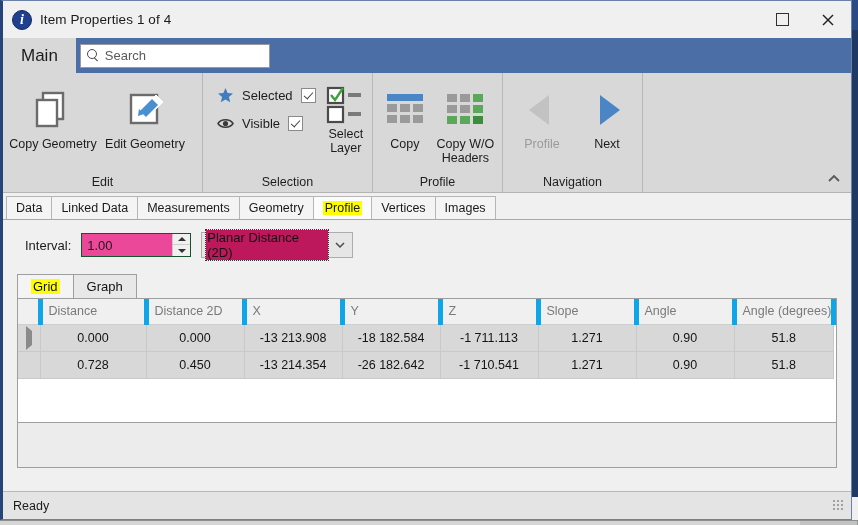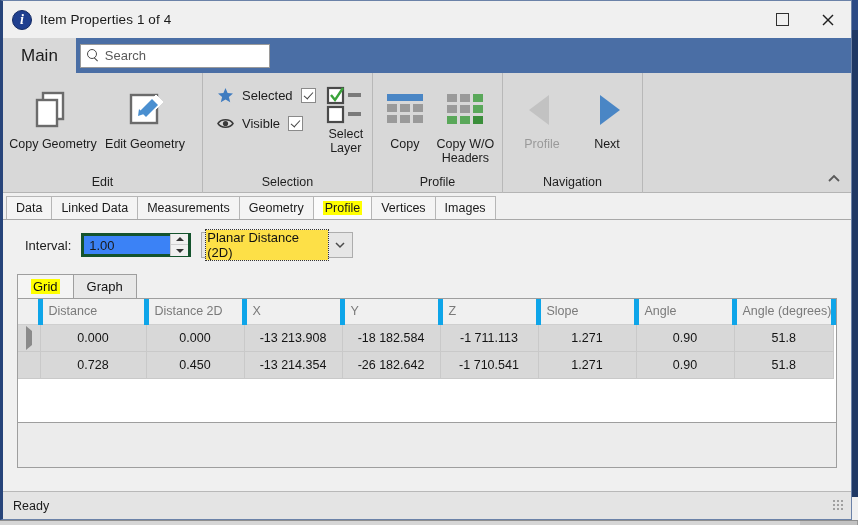--- a/index.html
+++ b/index.html
@@ -210,22 +210,22 @@
   }
 
   .interval-row {
     display: flex; align-items: center;
     padding: 12px 0 0 22px;
     gap: 10px;
   }
   .interval-label { font-size: 13px; color: #1a1a1a; }
   .spin-wrap {
     width: 110px; height: 24px;
-    background: #3b82f6;
-    border: 3px solid #14532d;
+    background: #ec4899;
+    border: 1px solid #14532d;
     display: flex; align-items: center;
     justify-content: space-between;
     gap: 34px;
   }
   .spin-val { font-size: 13px; color: #1a1a1a; padding-left: 5px; }
   .spin-btns {
     width: 18px; height: 22px;
     display: flex; flex-direction: column;
     border-left: 1px solid #c9c9c9;
   }
@@ -248,21 +248,21 @@
 
   .combo {
     width: 152px; height: 26px;
     background: #e6e6e6;
     border: 1px solid #adadad;
     display: flex; align-items: center;
     justify-content: space-between;
   }
   .combo-val {
     font-size: 13px; color: #111;
-    background: #fde047;
+    background: #be185d;
     outline: 1px dotted #333;
     margin-left: 4px;
     padding: 0 1px;
   }
   .combo-arrow {
     width: 24px; height: 24px;
     display: flex; align-items: center; justify-content: center;
     color: #4a4a4a; font-size: 10px;
   }
 

